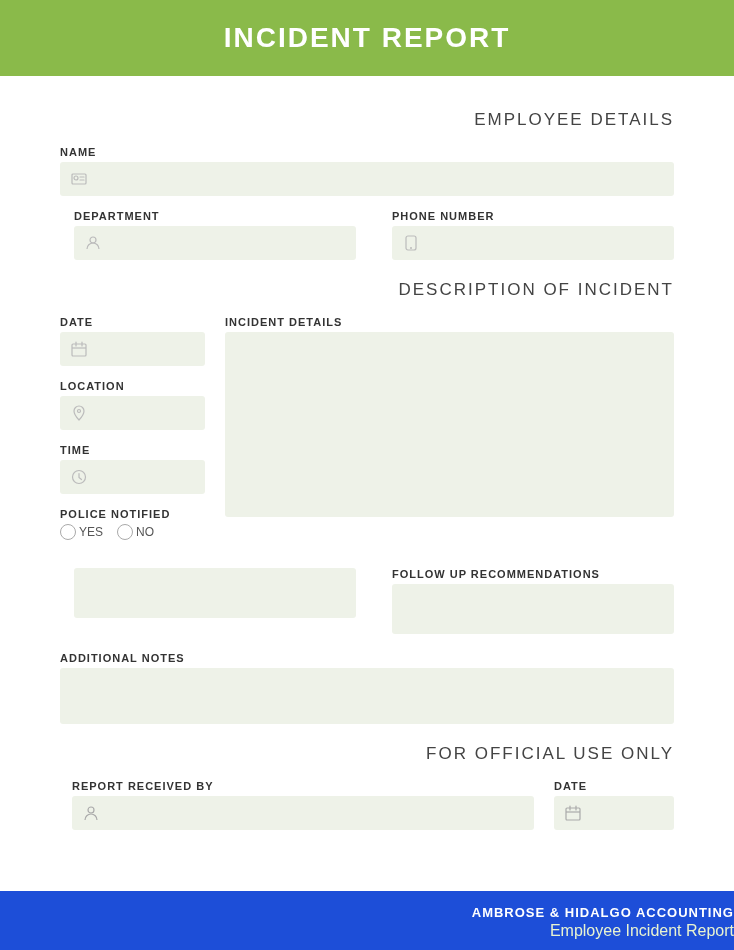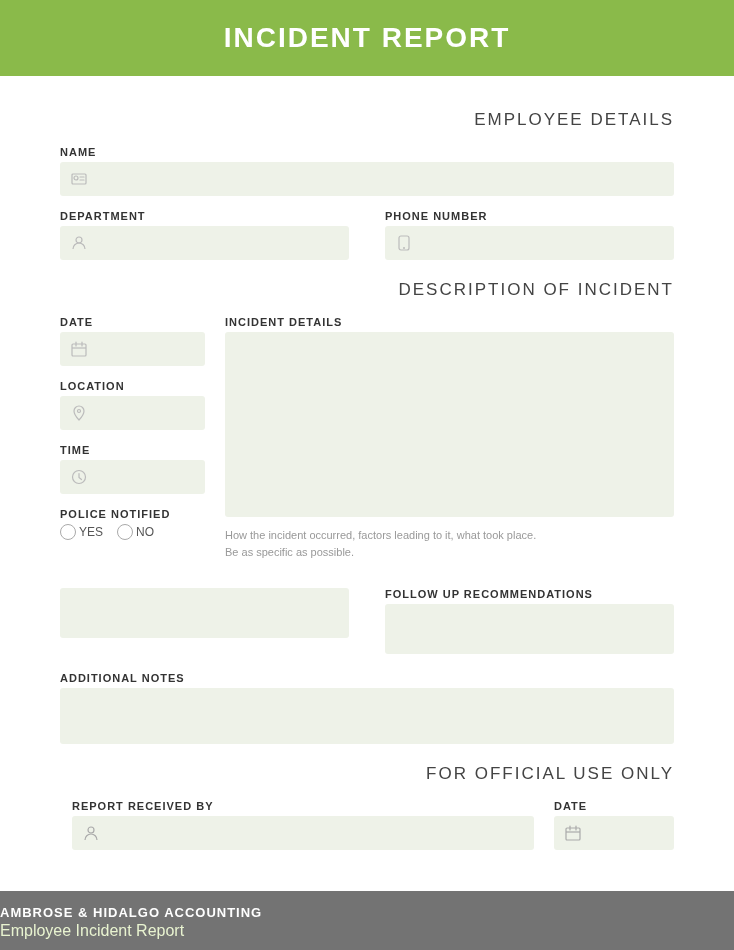--- a/index.html
+++ b/index.html
@@ -87,20 +87,21 @@
       resize: none;
     }
 
     .field-group {
       margin-bottom: 14px;
     }
 
     .two-col {
       display: flex;
       gap: 36px;
+      margin-left: 14px;
     }
 
     .two-col > div {
       flex: 1;
     }
 
     .description-layout {
       display: flex;
       gap: 20px;
       margin-bottom: 14px;
@@ -164,23 +165,23 @@
       width: 18px;
       height: 18px;
       display: inline-flex;
       align-items: center;
       justify-content: center;
       color: #aaa;
       font-size: 14px;
     }
 
     .footer {
-      background: #737373;
+      background: #1d4ed8;
       padding: 14px 0 10px 0;
-      text-align: left;
+      text-align: right;
     }
 
     .footer-company {
       color: #fff;
       font-size: 13px;
       font-weight: 700;
       letter-spacing: 1px;
       text-transform: uppercase;
     }
 
@@ -321,22 +322,20 @@
             <span>NO</span>
           </label>
         </div>
       </div>
     </div>
 
     <div class="right-col">
       <div class="field-group">
         <div class="field-label">INCIDENT DETAILS</div>
         <textarea class="incident-details-textarea" style=""></textarea>
-        <div class="hint-text" style="white-space: pre-line;">How the incident occurred, factors leading to it, what took place.
-Be as specific as possible.</div>
       </div>
     </div>
   </div>
 
   <div class="two-col" style="margin-bottom:14px;">
     <div>
       <textarea class="textarea-field" style="height: 50px;"></textarea>
     </div>
     <div>
       <div class="field-label">FOLLOW UP RECOMMENDATIONS</div>

